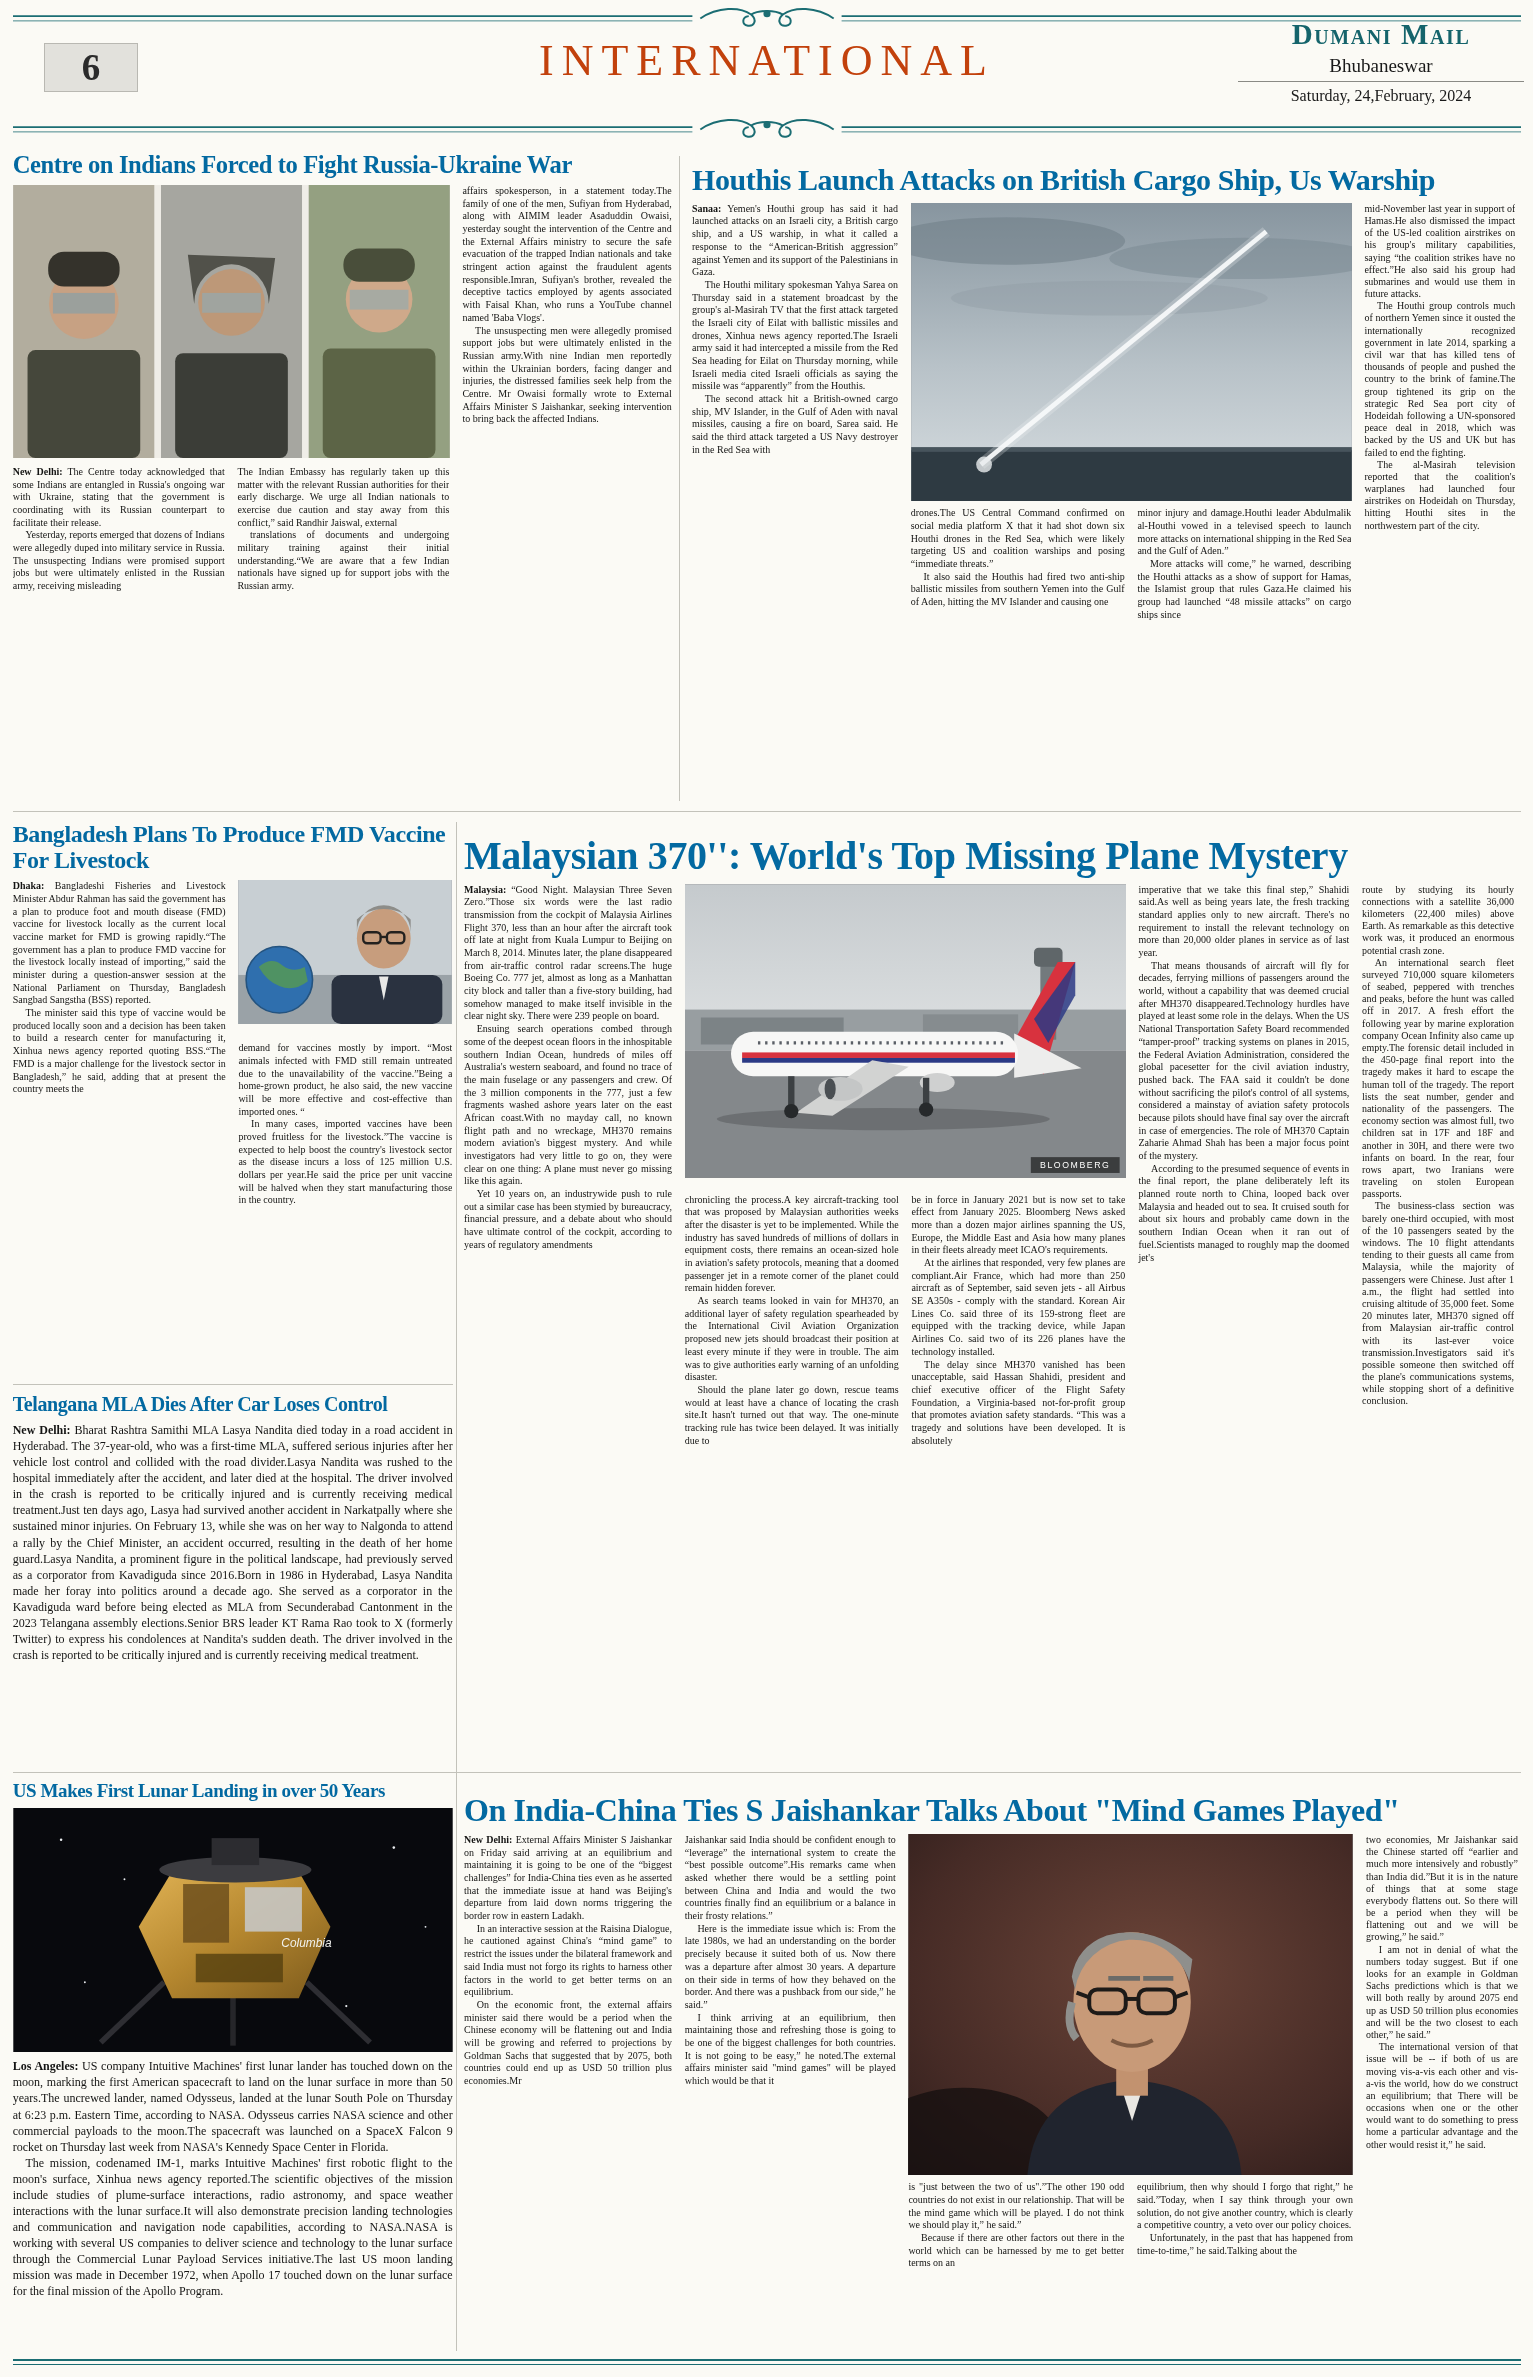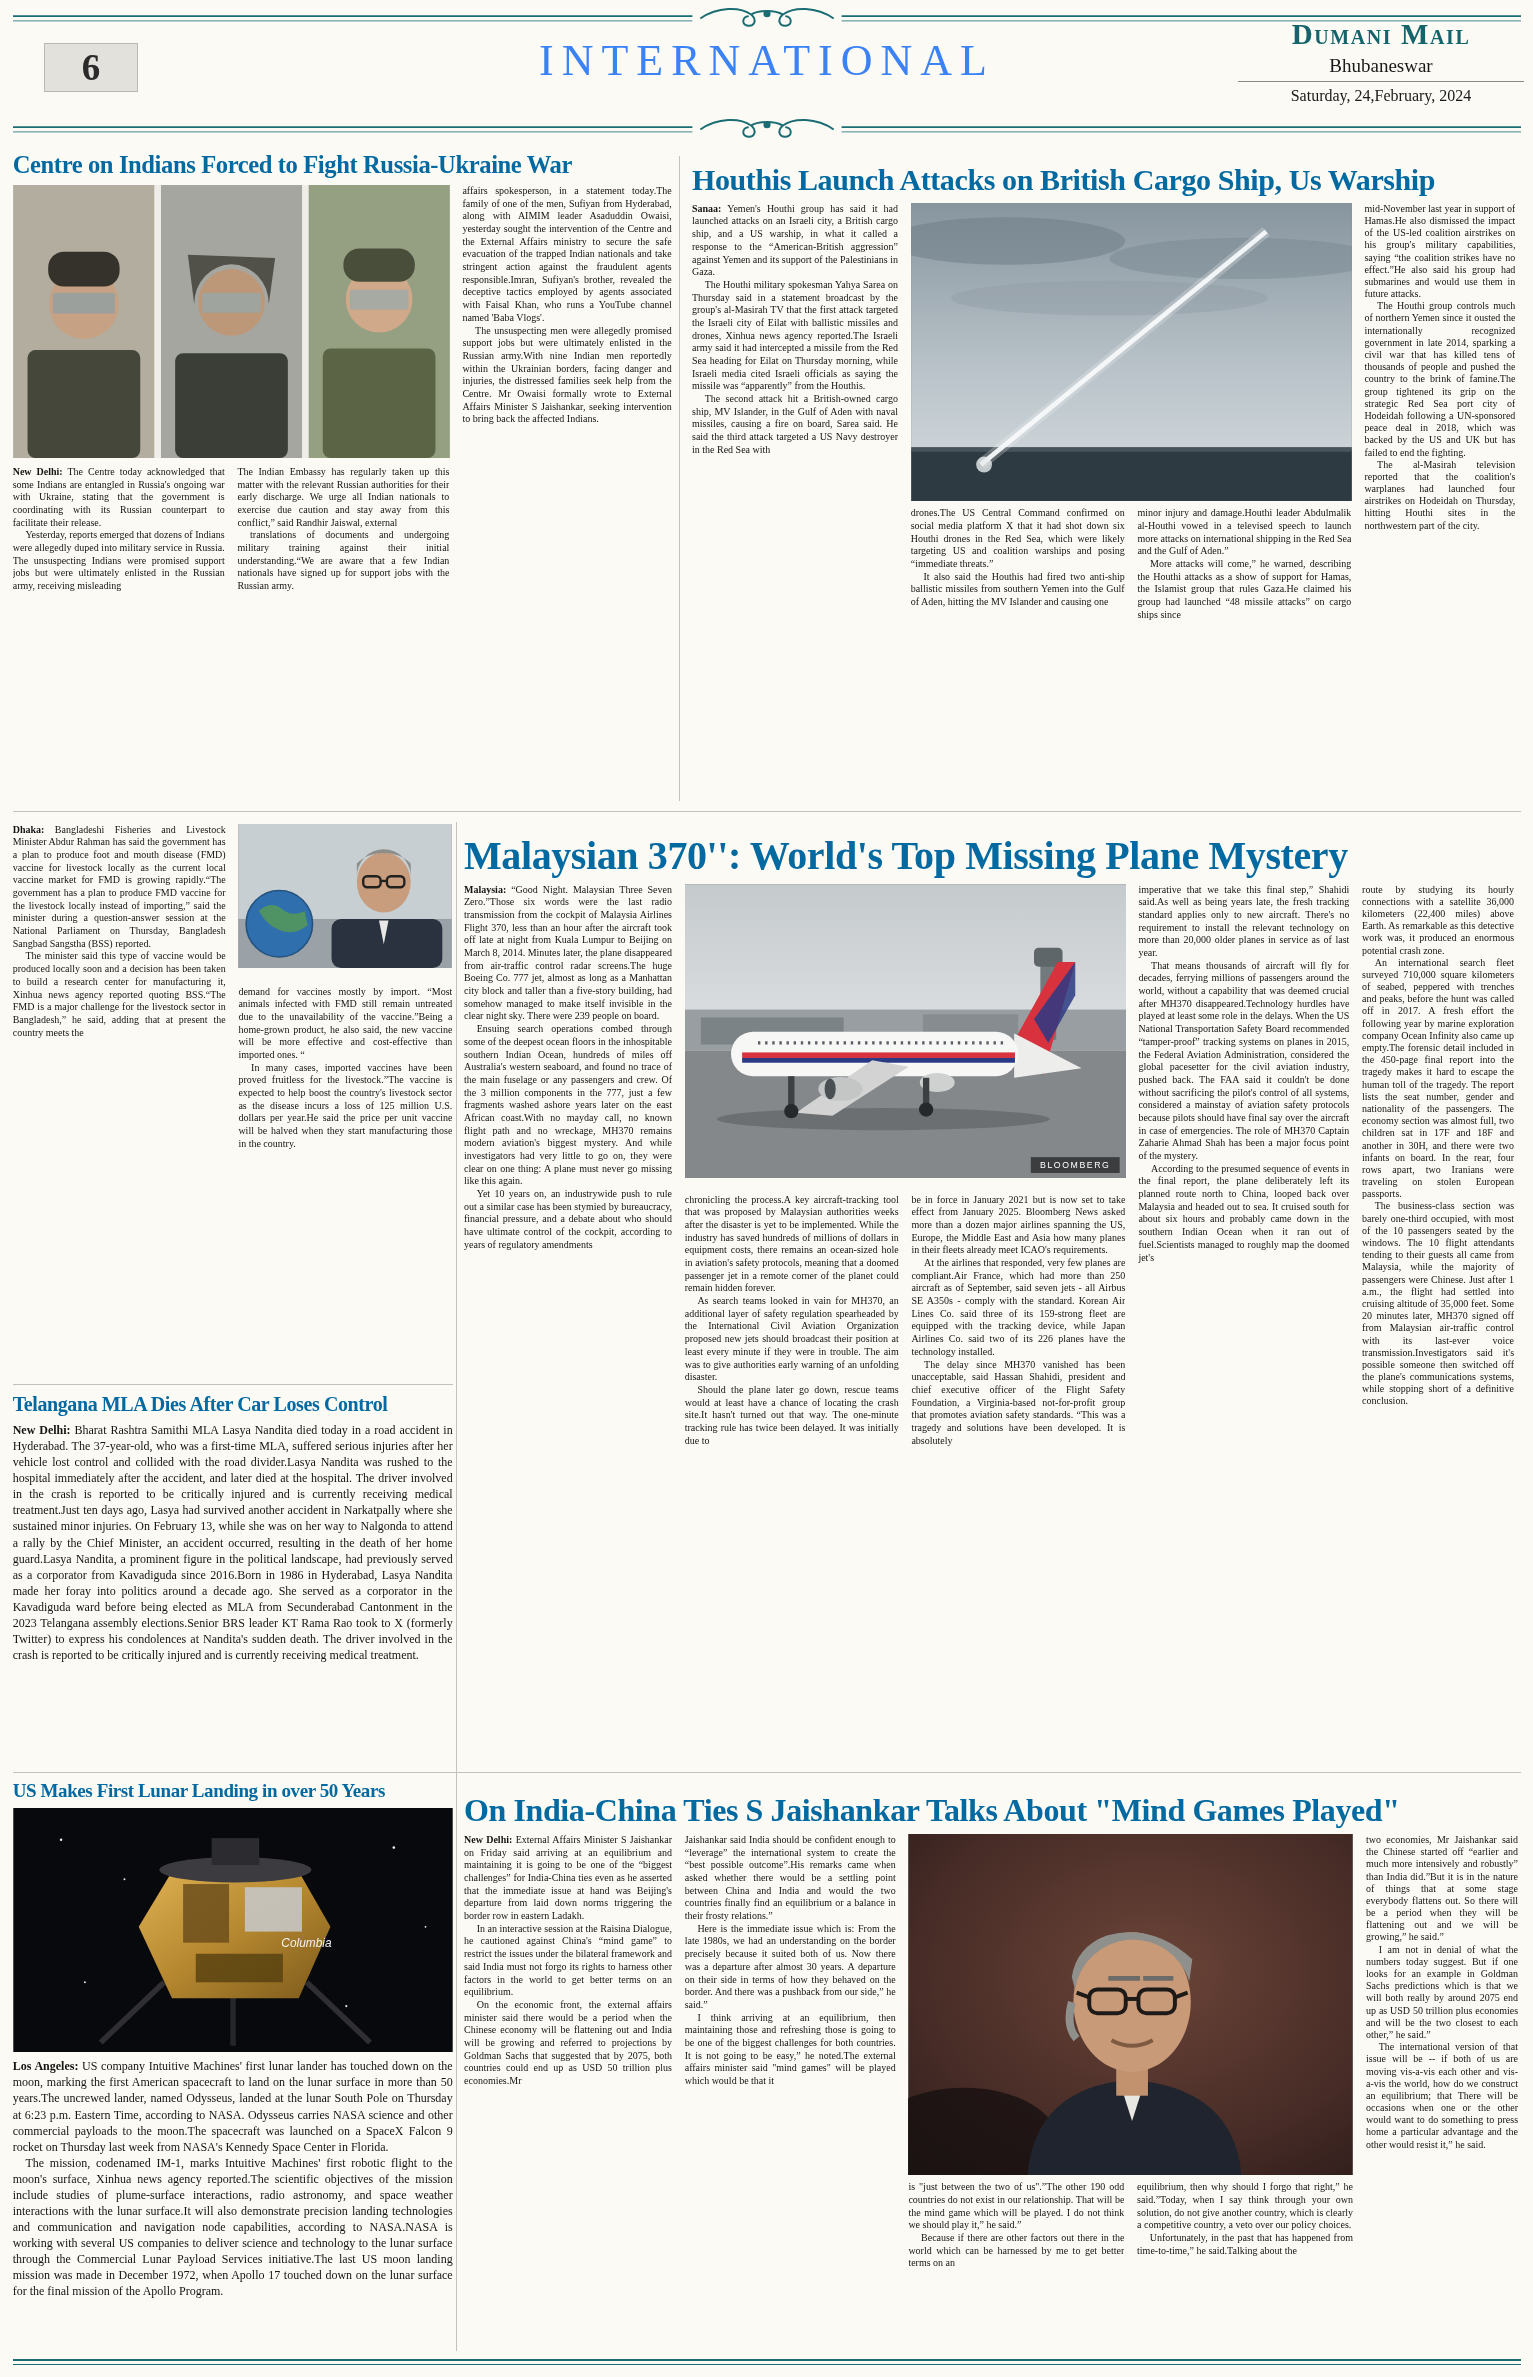--- a/index.html
+++ b/index.html
@@ -5,21 +5,21 @@
   *{box-sizing:border-box;}
   html,body{margin:0;padding:0;background:#dddcd6;}
   .page{position:relative;width:1534px;height:2377px;background:#fbfaf5;
         font-family:"Liberation Serif","DejaVu Serif",serif;color:#141413;overflow:hidden;}
   
   .flourish{position:absolute;left:12.7px;width:1508px;height:27px;}
   .pagenum{position:absolute;left:44px;top:43px;width:94px;height:49px;background:#e2e1dc;
            border:0.8px solid #b9b8b2;display:flex;align-items:center;justify-content:center;
            font-size:37px;font-weight:bold;color:#2b2b2b;}
   .section-title{position:absolute;left:0;top:35px;width:100%;text-align:center;
-           font-size:44px;letter-spacing:8px;color:#3b82f6;font-weight:normal;}
+           font-size:44px;letter-spacing:8px;color:#c2410c;font-weight:normal;}
   .masthead-block{position:absolute;left:1238px;top:17.5px;width:286px;text-align:center;}
   .masthead{font-variant:small-caps;font-weight:bold;font-size:29px;color:#15646b;letter-spacing:1.6px;}
   .mast-city{font-size:19px;color:#191919;margin-top:4px;}
   .mast-date{font-size:16px;color:#191919;border-top:0.8px solid #8a8a85;margin-top:4.8px;padding-top:4.8px;}
   
   .art{position:absolute;overflow:hidden;}
   .hl{font-weight:bold;color:#0369a1;margin:0 0 6.4px 0;line-height:1.08;letter-spacing:-0.4px;
       font-family:"Liberation Serif","DejaVu Serif",serif;}
   .hl.center{margin-top:12px;}
   .cols{display:flex;gap:12.7px;align-items:flex-start;}
@@ -188,20 +188,21 @@
         <div class="plist">
             <p>mid-November last year in support of Hamas.He also dismissed the impact of the US-led coalition airstrikes on his group's military capabilities, saying “the coalition strikes have no effect.”He also said his group had submarines and would use them in future attacks.</p>
             <p>The Houthi group controls much of northern Yemen since it ousted the internationally recognized government in late 2014, sparking a civil war that has killed tens of thousands of people and pushed the country to the brink of famine.The group tightened its grip on the strategic Red Sea port city of Hodeidah following a UN-sponsored peace deal in 2018, which was backed by the US and UK but has failed to end the fighting.</p>
             <p>The al-Masirah television reported that the coalition's warplanes had launched four airstrikes on Hodeidah on Thursday, hitting Houthi sites in the northwestern part of the city.</p>
           </div>
       </div>
     </div>
   </section>
 
   <section class="art" style="left:12.7px;top:822px;width:440px;height:557px">
+    <h1 class="hl" style="font-size:24px">Bangladesh Plans To Produce FMD Vaccine For Livestock</h1>
     <div class="cols body" style="margin-top:1.6px">
       <div class="ncol" style="width:213px;height:494px">
         <p class="lead"><b class="dl">Dhaka:</b><span> Bangladeshi Fisheries and Livestock Minister Abdur Rahman has said the government has a plan to produce foot and mouth disease (FMD) vaccine for livestock locally as the current local vaccine market for FMD is growing rapidly.“The government has a plan to produce FMD vaccine for the livestock locally instead of importing,” said the minister during a question-answer session at the National Parliament on Thursday, Bangladesh Sangbad Sangstha (BSS) reported.</span></p>
         <div class="plist">
             <p>The minister said this type of vaccine would be produced locally soon and a decision has been taken to build a research center for manufacturing it, Xinhua news agency reported quoting BSS.“The FMD is a major challenge for the livestock sector in Bangladesh,” he said, adding that at present the country meets the</p>
           </div>
       </div>
       <div class="ncol cont" style="width:214px;height:494px">
         <svg class="photo" width="214" height="144" viewBox="0 0 270 182">
           <rect width="270" height="182" fill="#c8cfd3"></rect>

